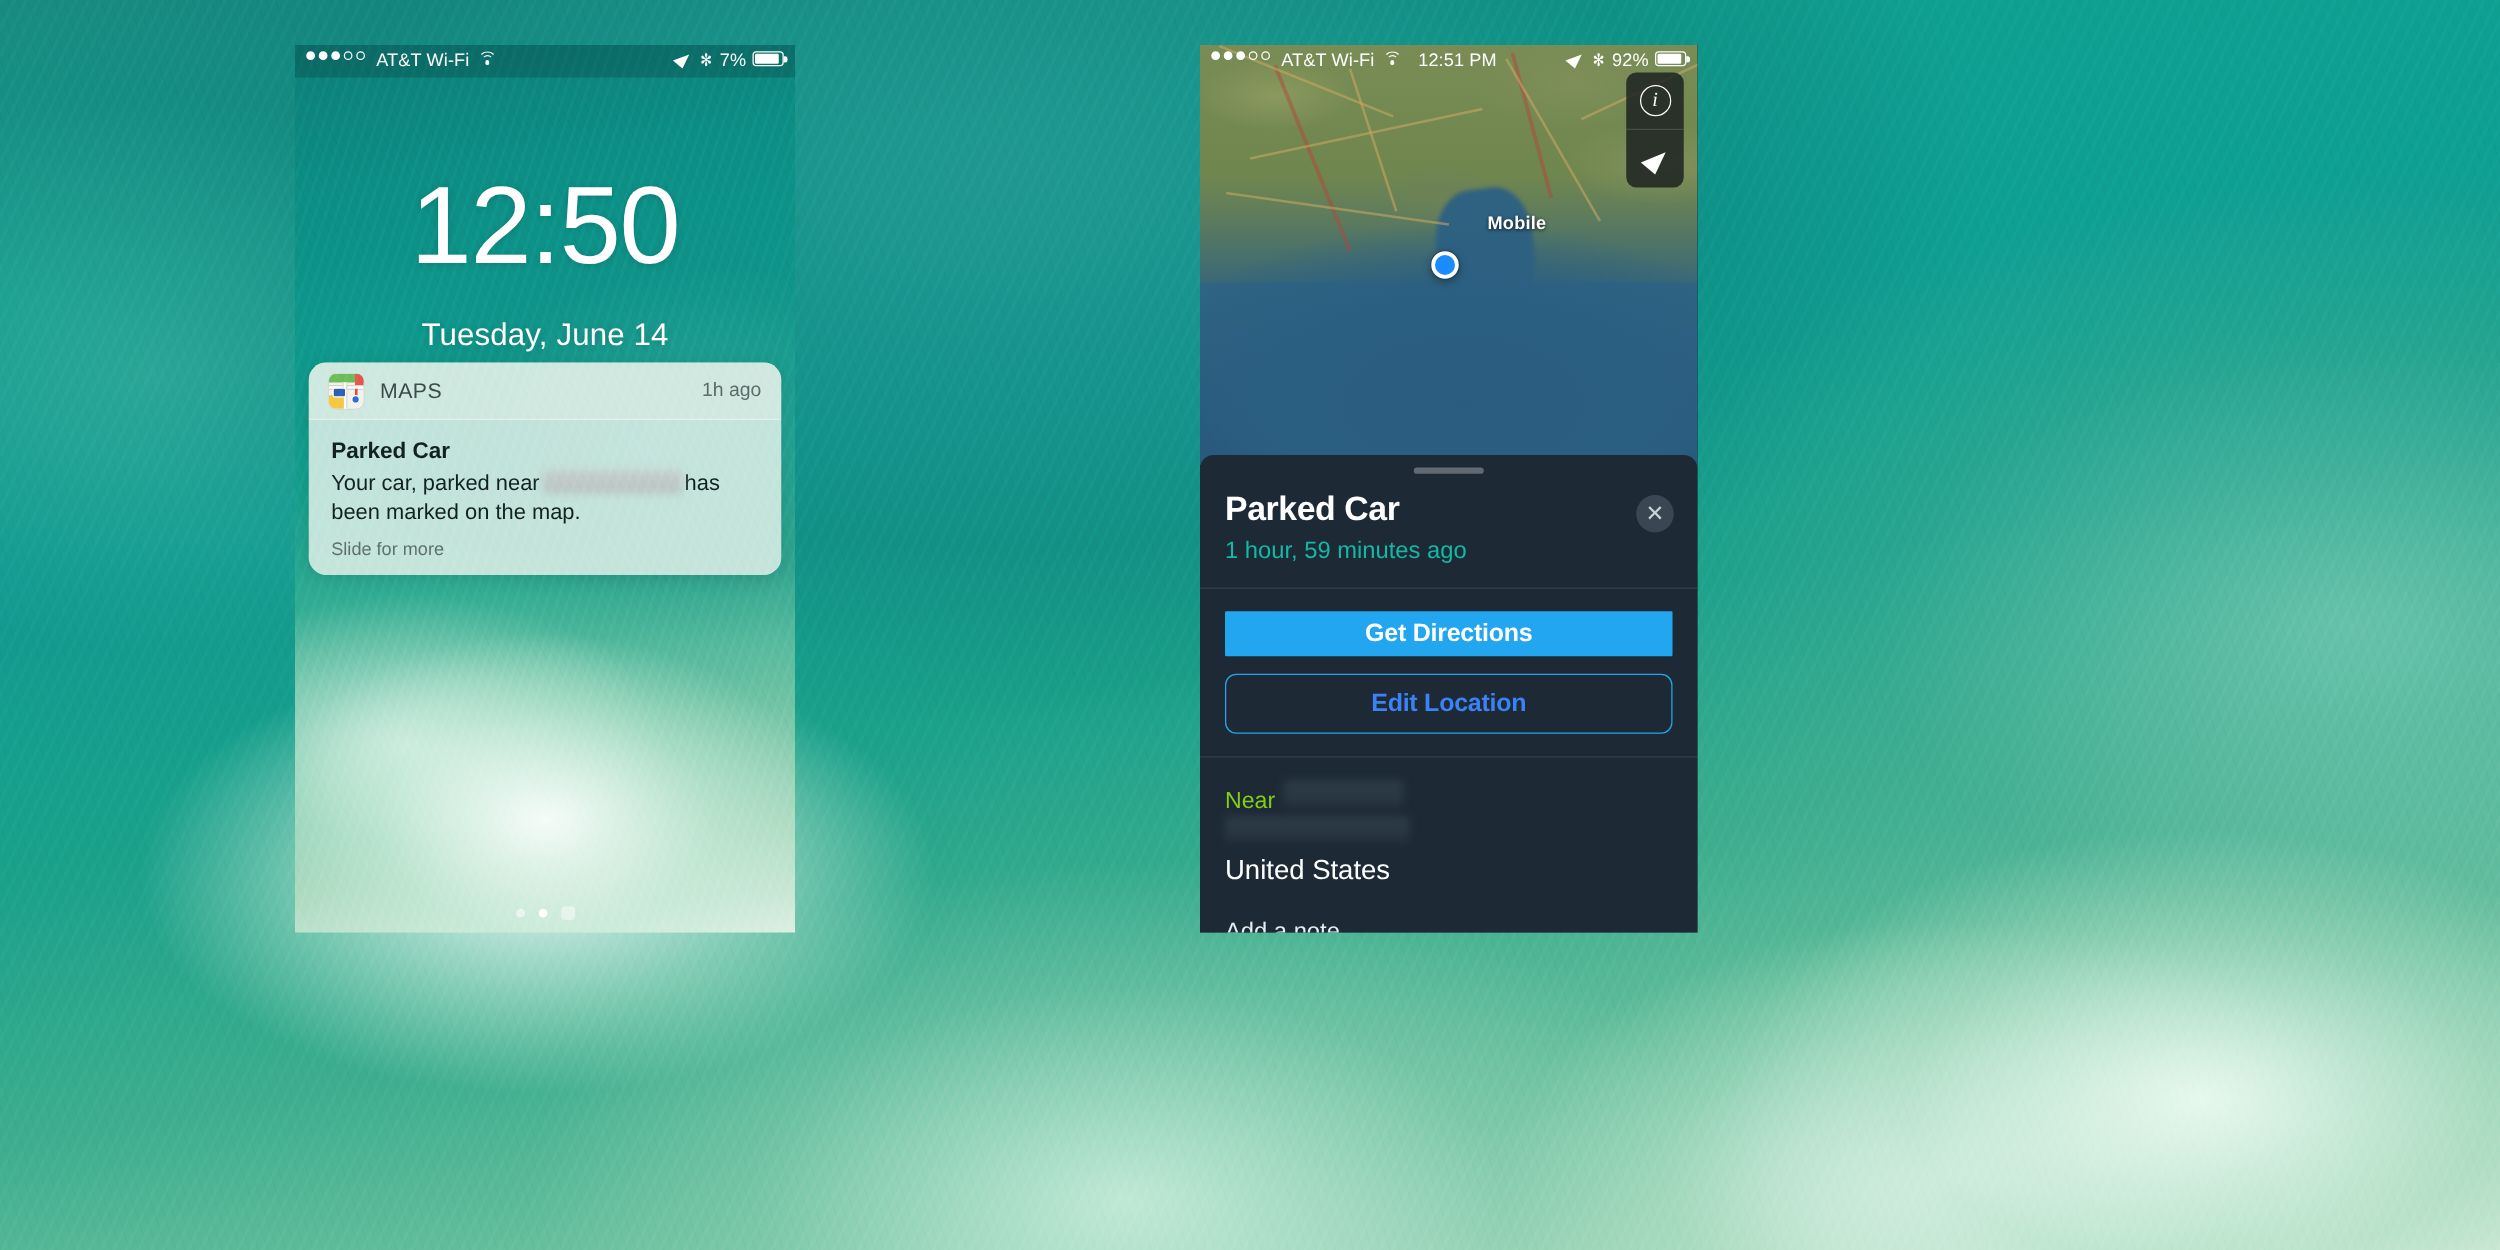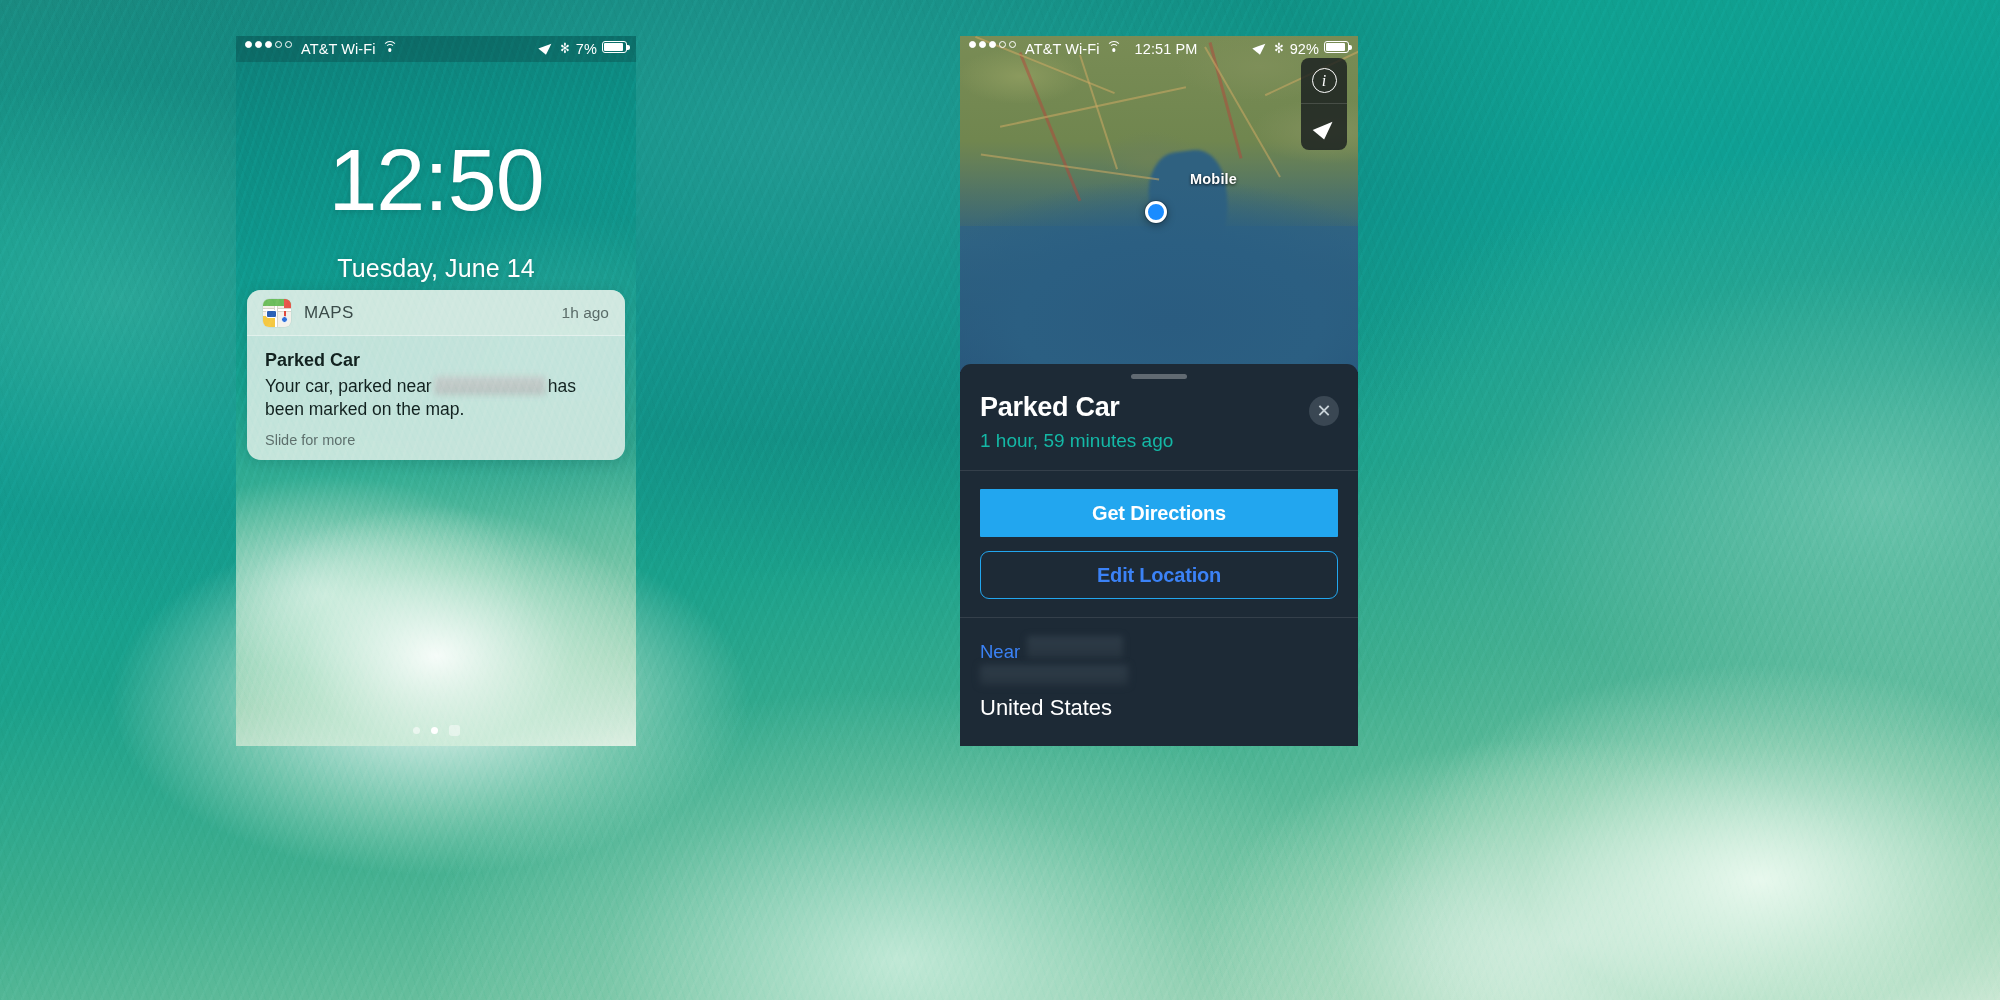--- a/index.html
+++ b/index.html
@@ -221,33 +221,33 @@
   #card-sub { color:#14b8a6; font-size:19px; margin-top:7px; }
   #card-close {
     position:absolute; right:19px; top:32px; width:30px; height:30px;
     border-radius:50%; background:#3a4753; color:#c9d2d8;
     display:flex; align-items:center; justify-content:center;
     font-size:18px; line-height:1;
   }
   #card-divider { height:1px; background:rgba(255,255,255,0.10); }
   #card-actions { padding:18px 20px 18px 20px; }
   #btn-directions {
-    height:48px; border-radius:1px; background:#22a6ef; color:#fff;
+    height:36px; border-radius:1px; background:#22a6ef; color:#fff;
     display:flex; align-items:center; justify-content:center;
     font-size:20px; font-weight:bold; letter-spacing:-0.2px;
   }
   #btn-edit {
     height:48px; border-radius:9px; background:transparent;
     border:1.6px solid #22a6ef; color:#3b82f6;
     display:flex; align-items:center; justify-content:center;
     font-size:20px; font-weight:bold; letter-spacing:-0.2px; margin-top:14px;
   }
   #card-divider2 { height:1px; background:rgba(255,255,255,0.10); }
   #card-info { padding:18px 20px 0 20px; position:relative; }
-  #near-row { display:flex; align-items:baseline; color:#3b82f6; font-size:18.5px; }
+  #near-row { display:flex; align-items:baseline; color:#84cc16; font-size:18.5px; }
   #near-row .redact { width:96px; height:22px; margin-left:7px; background:linear-gradient(180deg,#2e3c48,#27343f); }
   #near-redact2 { width:148px; height:20px; margin-top:2px; border-radius:3px; filter:blur(3.5px);
     background:linear-gradient(180deg,#2e3c48,#27343f); }
   #country { color:#fff; font-size:22px; margin-top:10px; }
   #note { color:#e7edf1; font-size:19px; margin-top:26px; }
   #add-photo {
     position:absolute; right:20px; top:18px; width:144px; height:98px;
     background:#33414e; border-radius:5px;
     display:flex; flex-direction:column; align-items:center; justify-content:center; gap:9px;
   }

